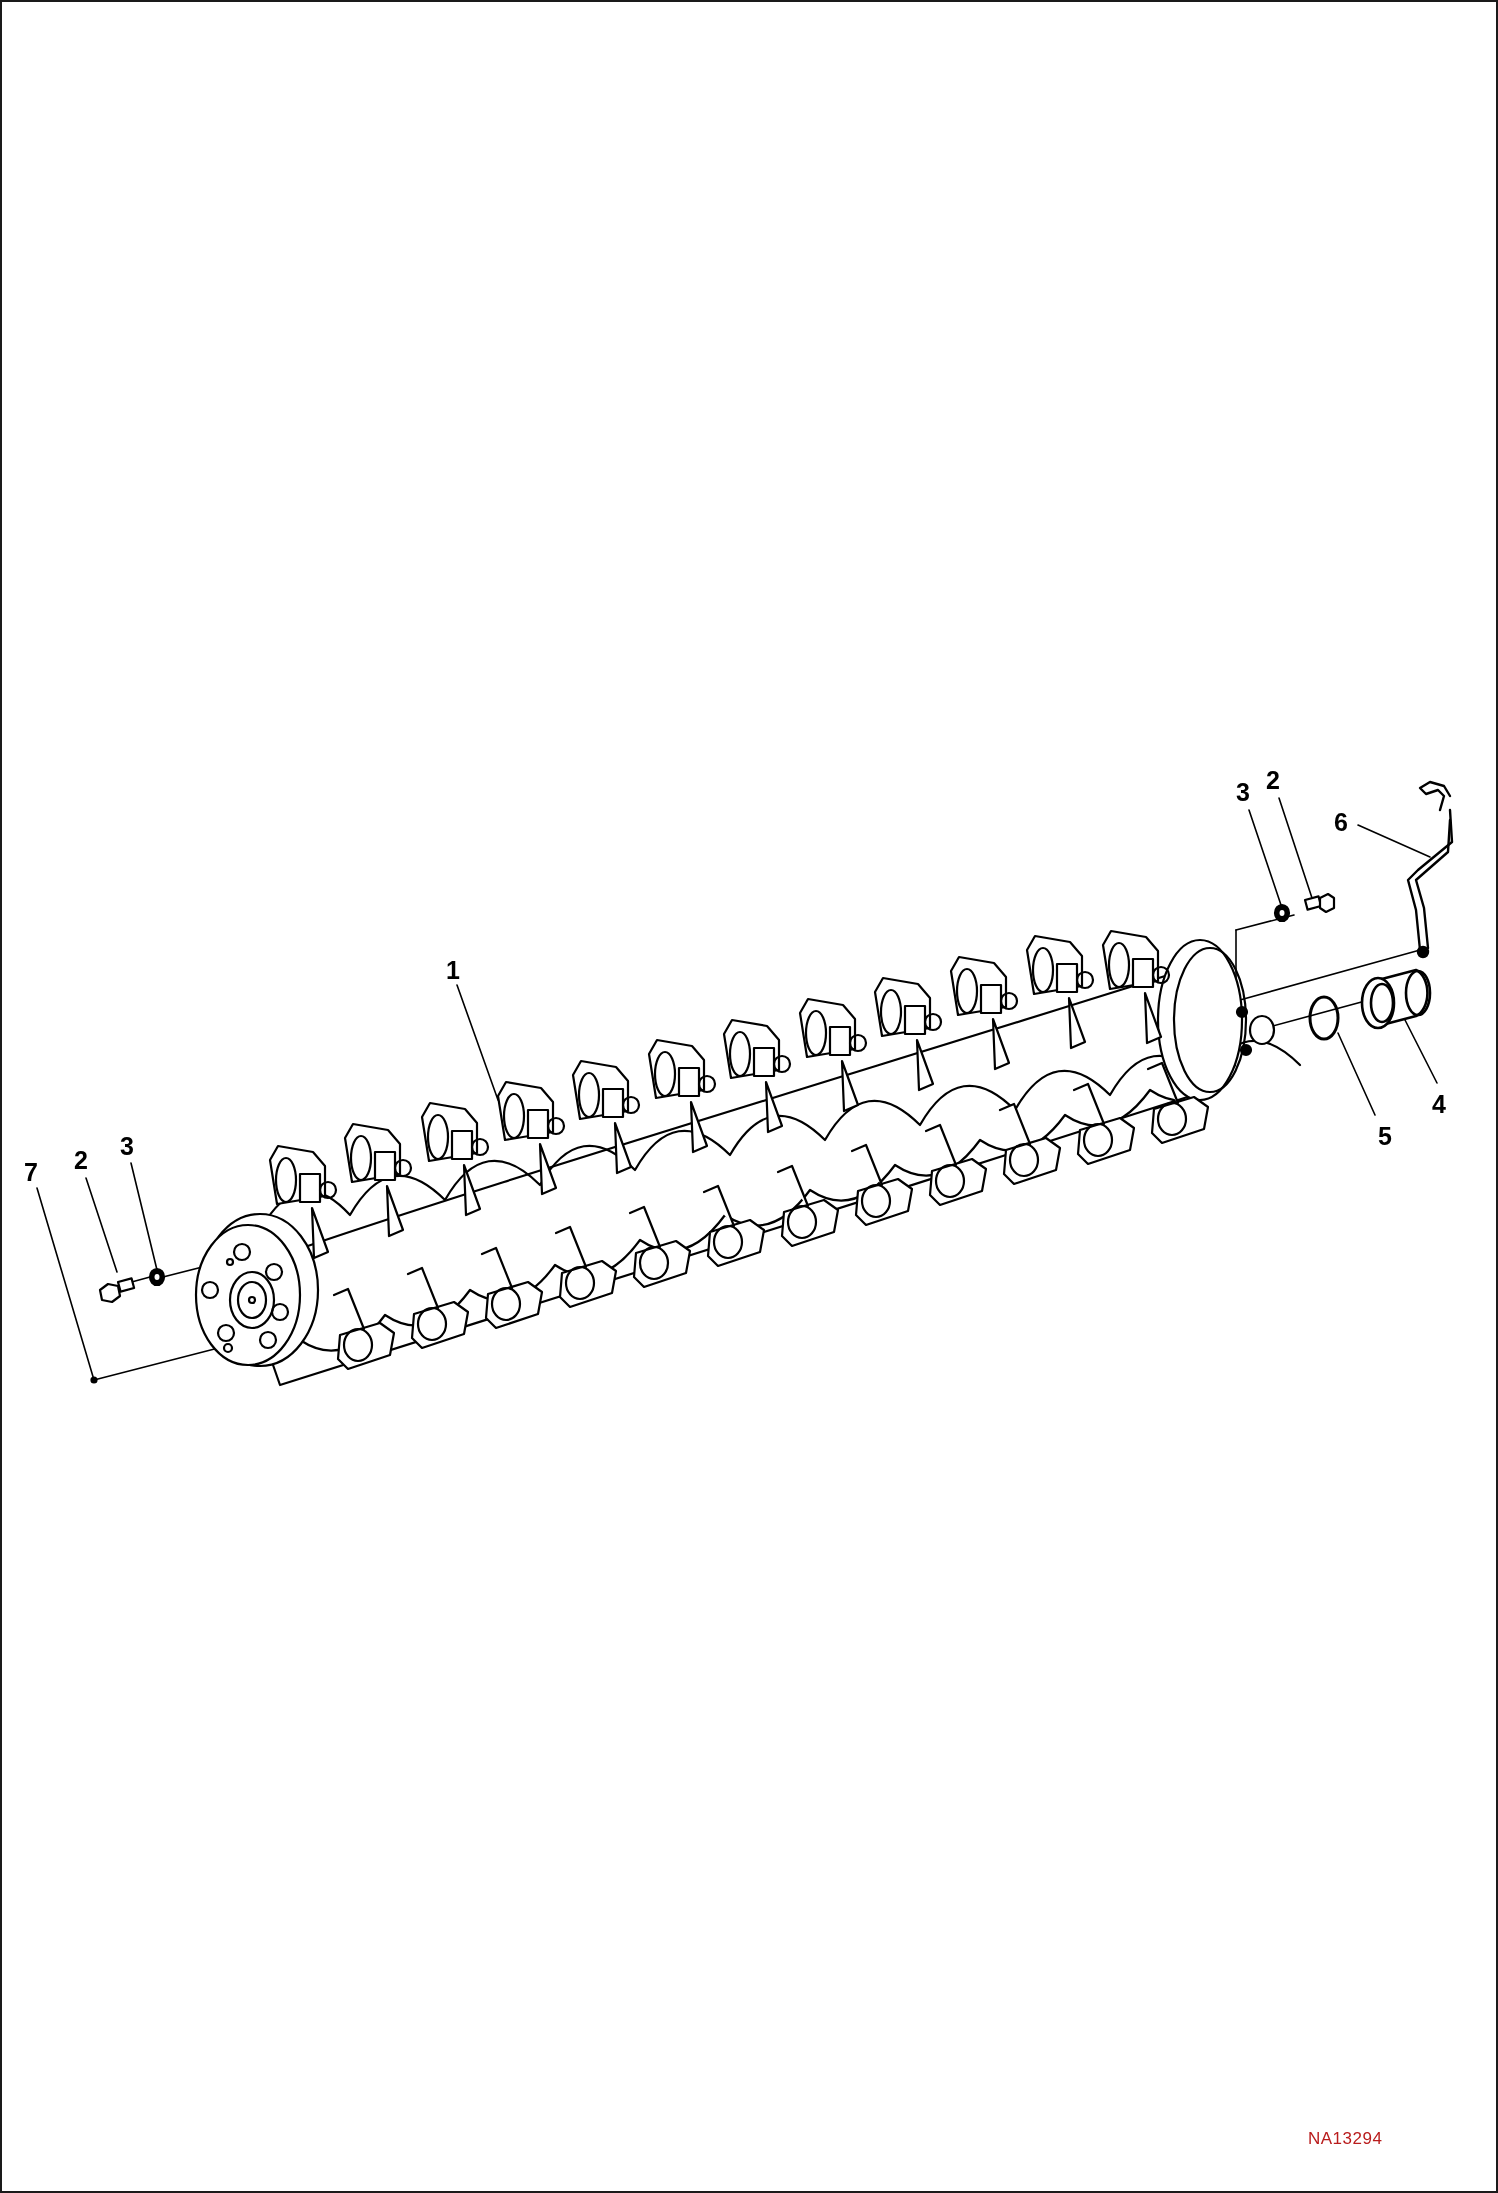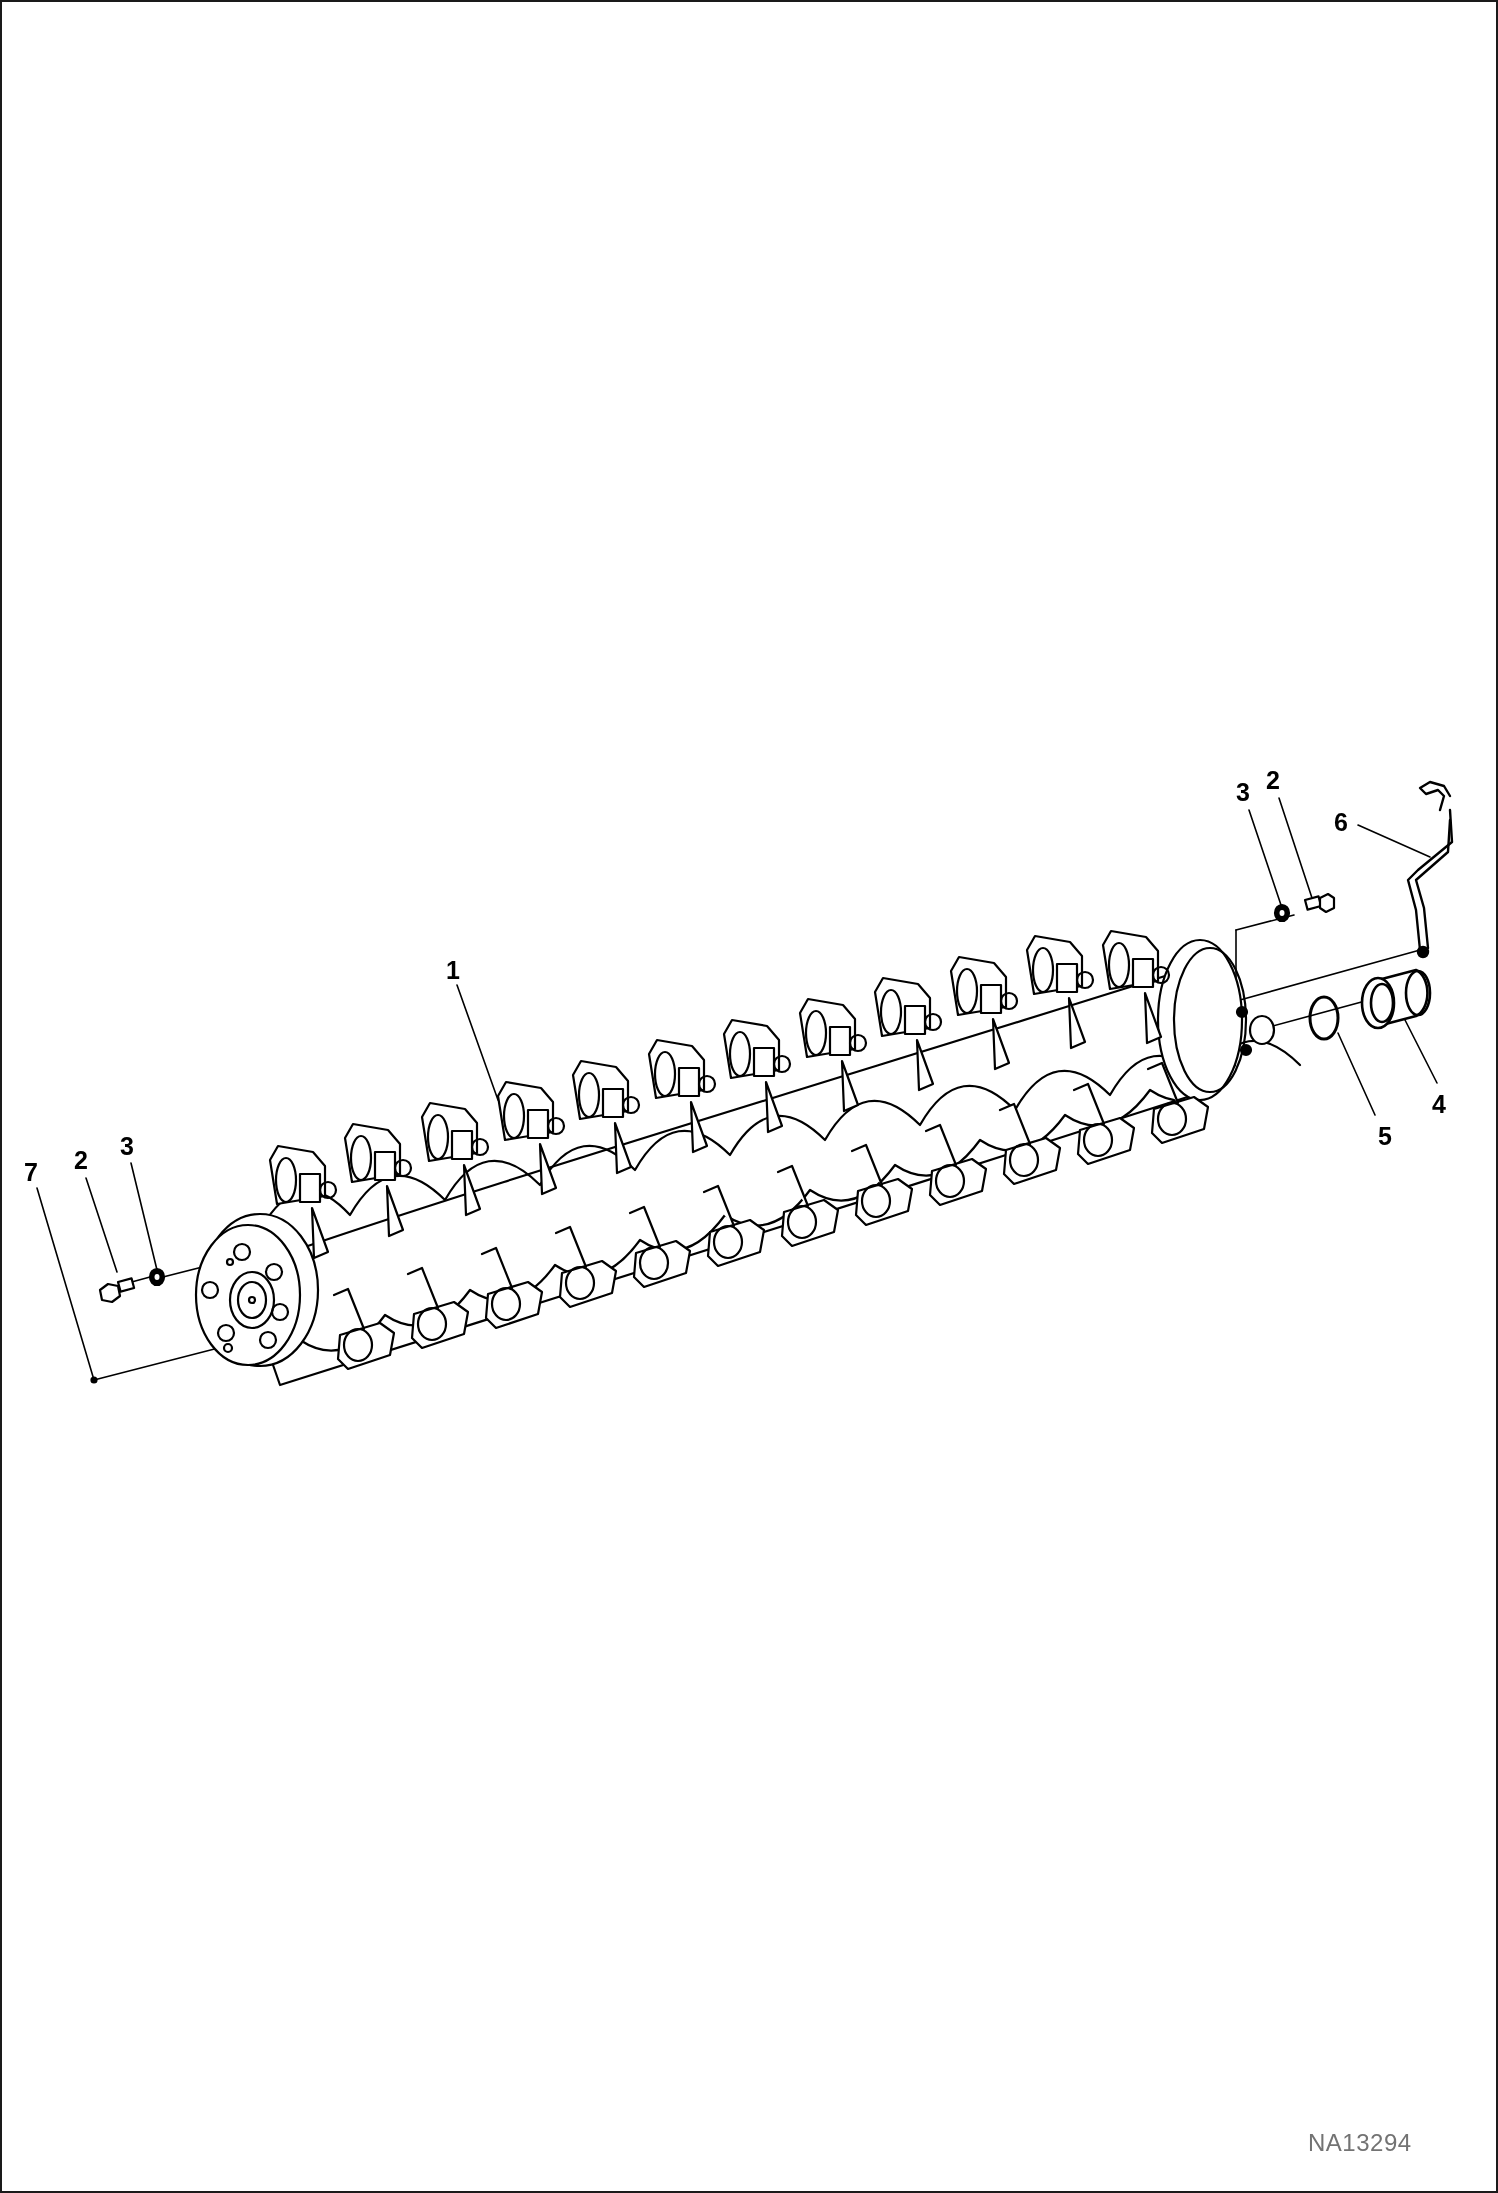--- a/index.html
+++ b/index.html
@@ -1,20 +1,20 @@
 <!DOCTYPE html>
 <html><head>
 <meta charset="utf-8">
 <style>
   html, body { margin: 0; padding: 0; background: #ffffff; }
   body { width: 1498px; height: 2193px; position: relative; overflow: hidden; font-family: "Liberation Sans", sans-serif; }
   .frame { position: absolute; left: 0; top: 0; width: 1494px; height: 2189px; border: 2px solid #1a1a1a; background: #fff; }
   svg.art { position: absolute; left: 0; top: 0; }
   .callout { position: absolute; font-family: "Liberation Sans", sans-serif; font-weight: bold; font-size: 25px; color: #000; line-height: 1; }
-  .figid { position: absolute; left: 1308px; top: 2129px; font-family: "Liberation Sans", sans-serif; font-size: 24px; color: #737373; letter-spacing: 0.5px; }
+  .figid { position: absolute; left: 1308px; top: 2129px; font-family: "Liberation Sans", sans-serif; font-size: 17px; color: #b91c1c; letter-spacing: 0.5px; }
 </style>
 </head>
 <body>
 
 <div class="frame"></div>
 
 <svg class="art" width="1498" height="2193" viewBox="0 0 1498 2193" xmlns="http://www.w3.org/2000/svg">
   <g fill="none" stroke="#000" stroke-width="2.2" stroke-linejoin="round" stroke-linecap="round">
 
     <g stroke-width="1.6">

